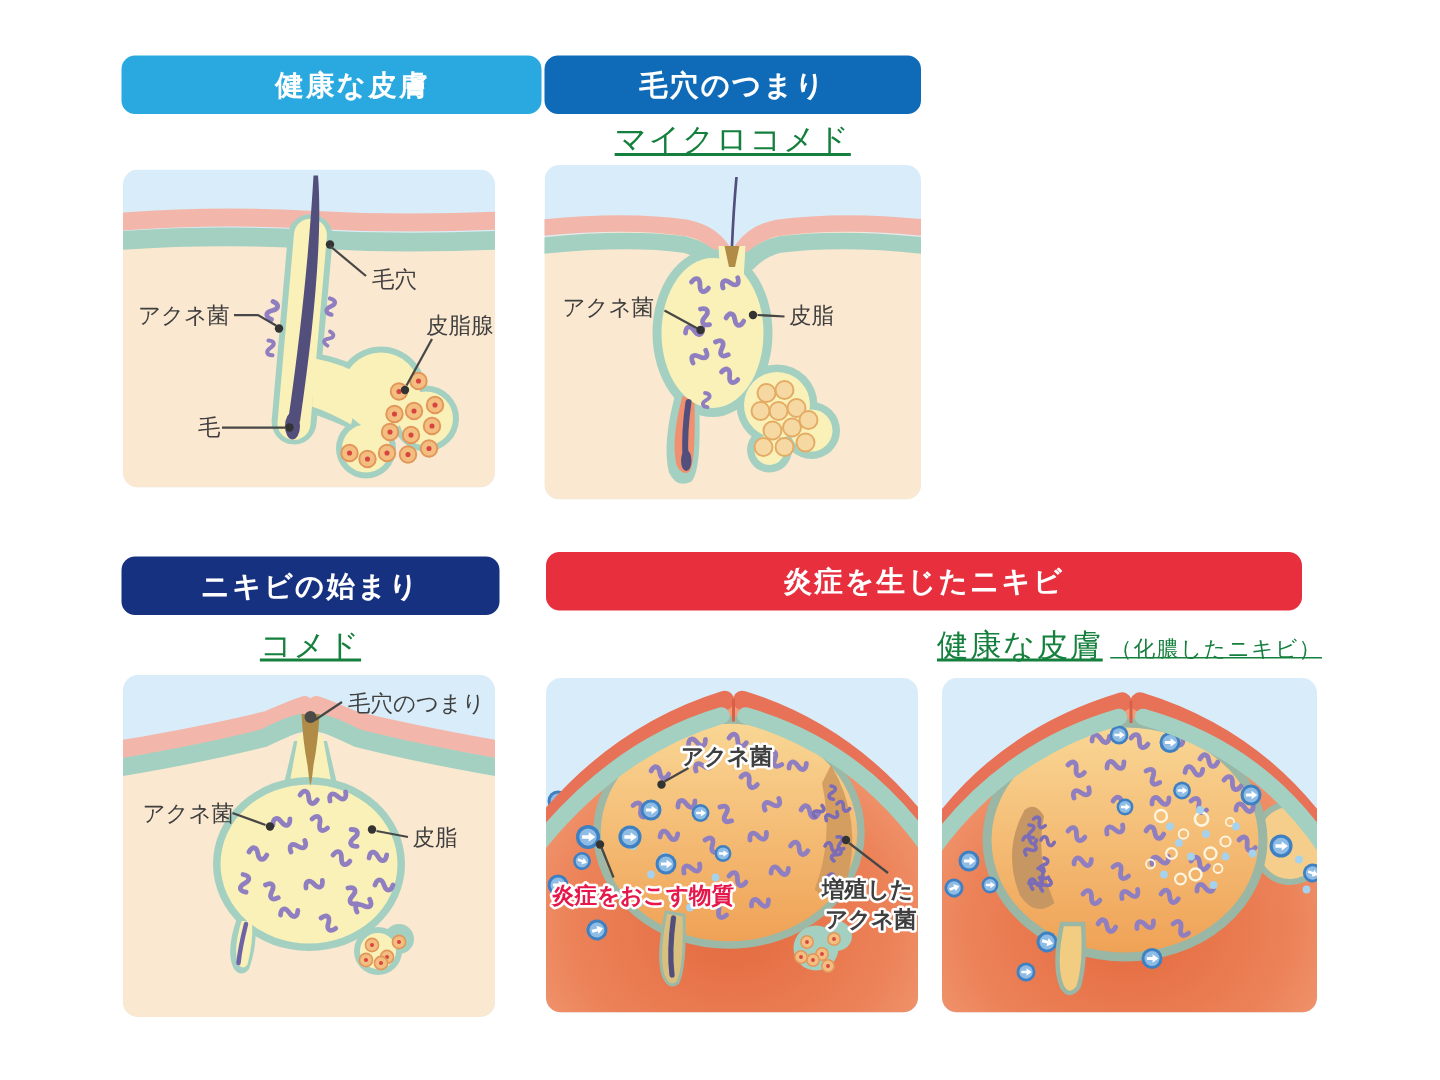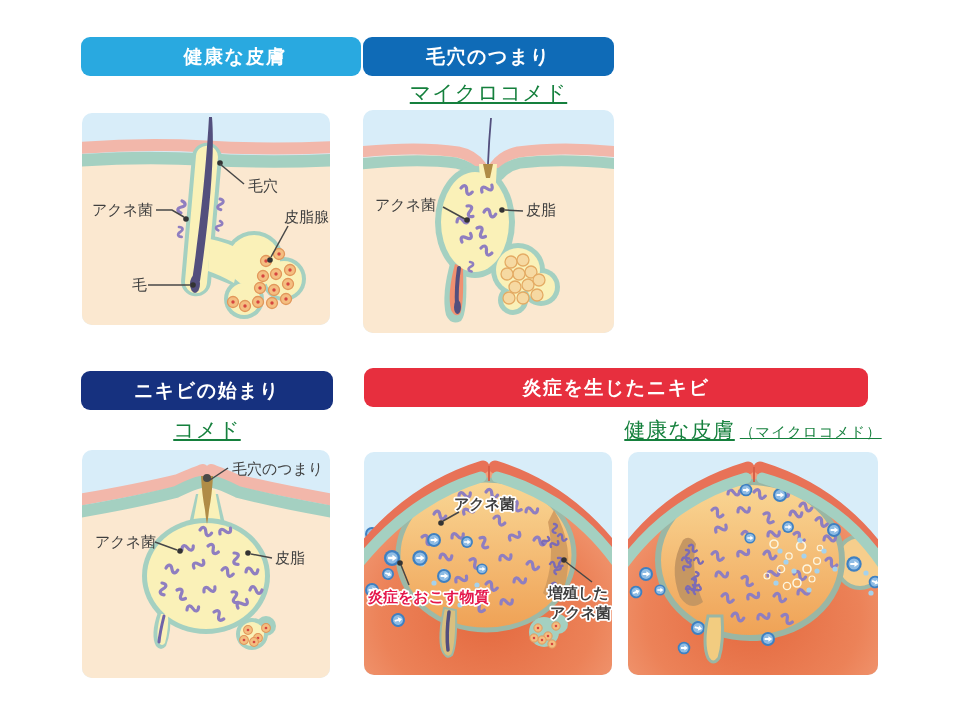--- a/index.html
+++ b/index.html
@@ -93,21 +93,21 @@
 
   <div class="hdr" id="h1">健康な皮膚</div>
   <div class="hdr" id="h2">毛穴のつまり</div>
   <div class="hdr" id="h3">ニキビの始まり</div>
   <div class="hdr" id="h4">炎症を生じたニキビ</div>
 
   <div class="sub" id="s2">マイクロコメド</div>
   <div class="sub" id="s3">コメド</div>
   <div class="sub" id="s5">
     <span>健康な皮膚</span>
-    <span class="note">（マイクロコメド）</span>
+    <span class="note">（化膿したニキビ）</span>
   </div>
 
   <svg class="illus" id="i1" width="248" height="212" viewBox="0 0 248 212">
     <g clip-path="url(#clip1)">
       <rect class="f-sky" width="248" height="212"></rect>
       <path class="f-cream" d="M0,42 Q62,38 124,41 Q186,45 248,42 L248,212 L0,212 Z"></path>
       <path class="s-pink" stroke-width="12" d="M-4,35 Q62,30 124,33.5 Q186,37 252,34"></path>
       <path class="s-teal" stroke-width="12.5" d="M-4,47.5 Q62,43 124,46.5 Q186,50 252,47"></path>
 
       <g>

